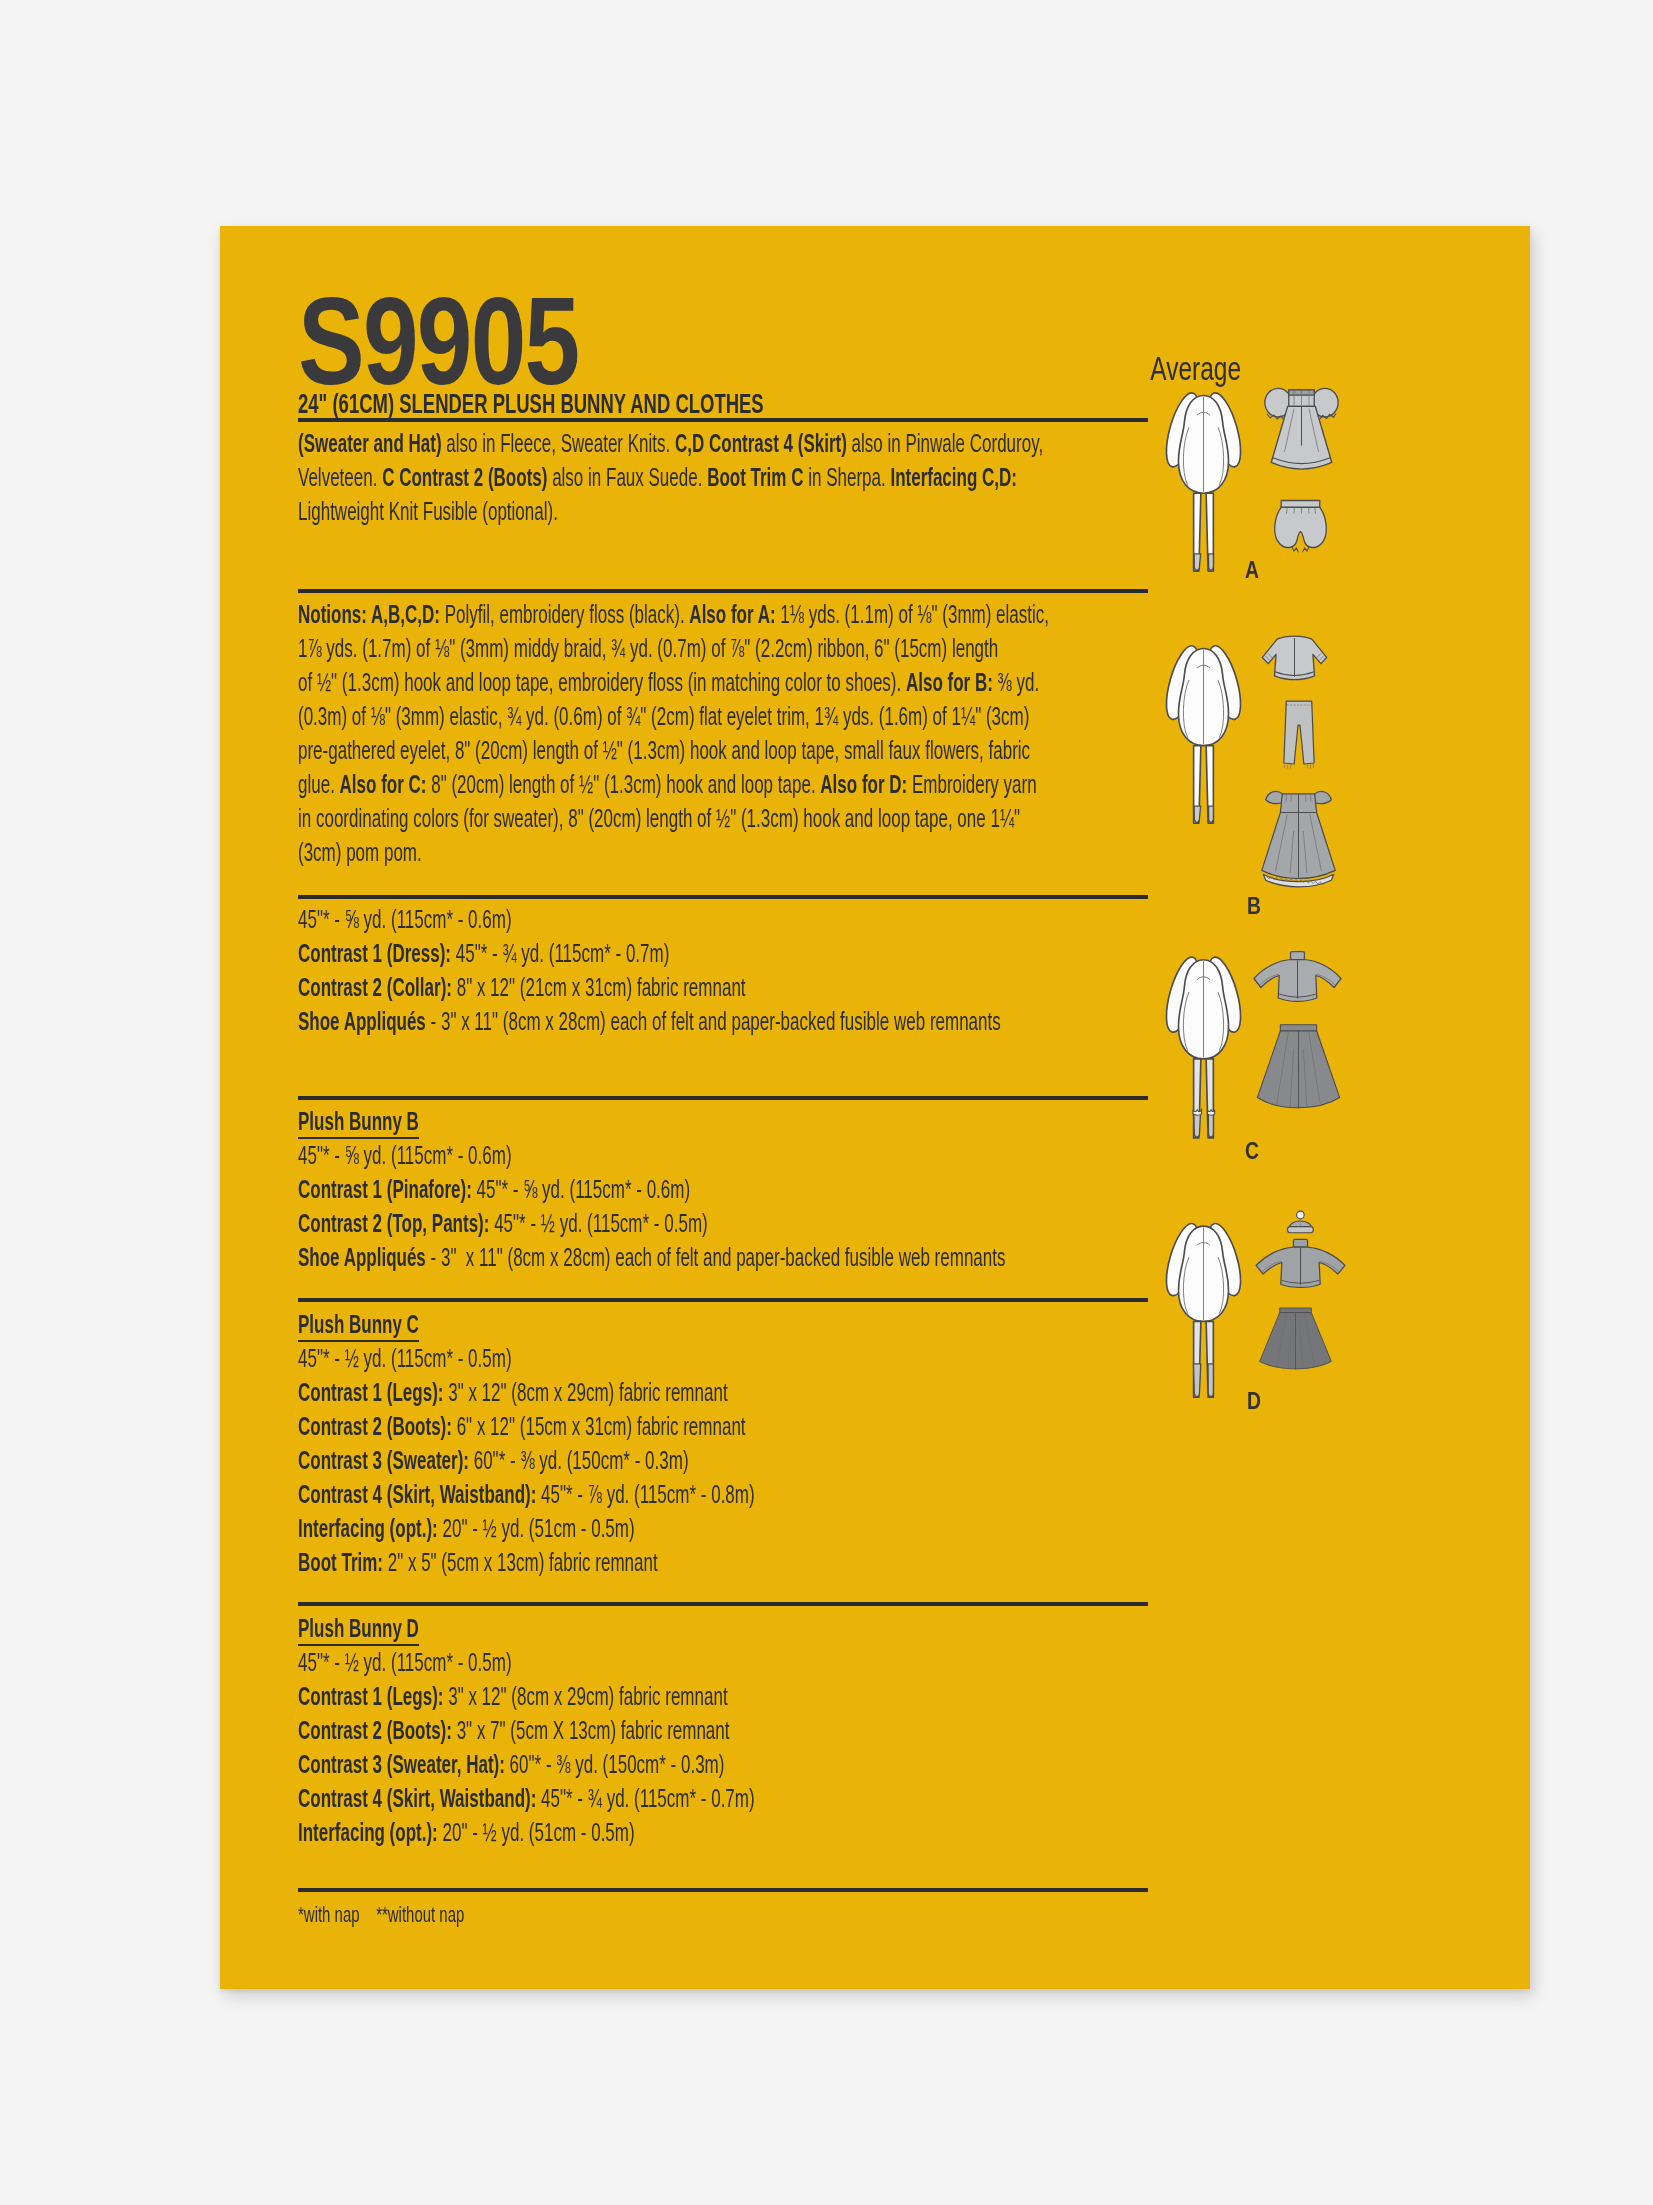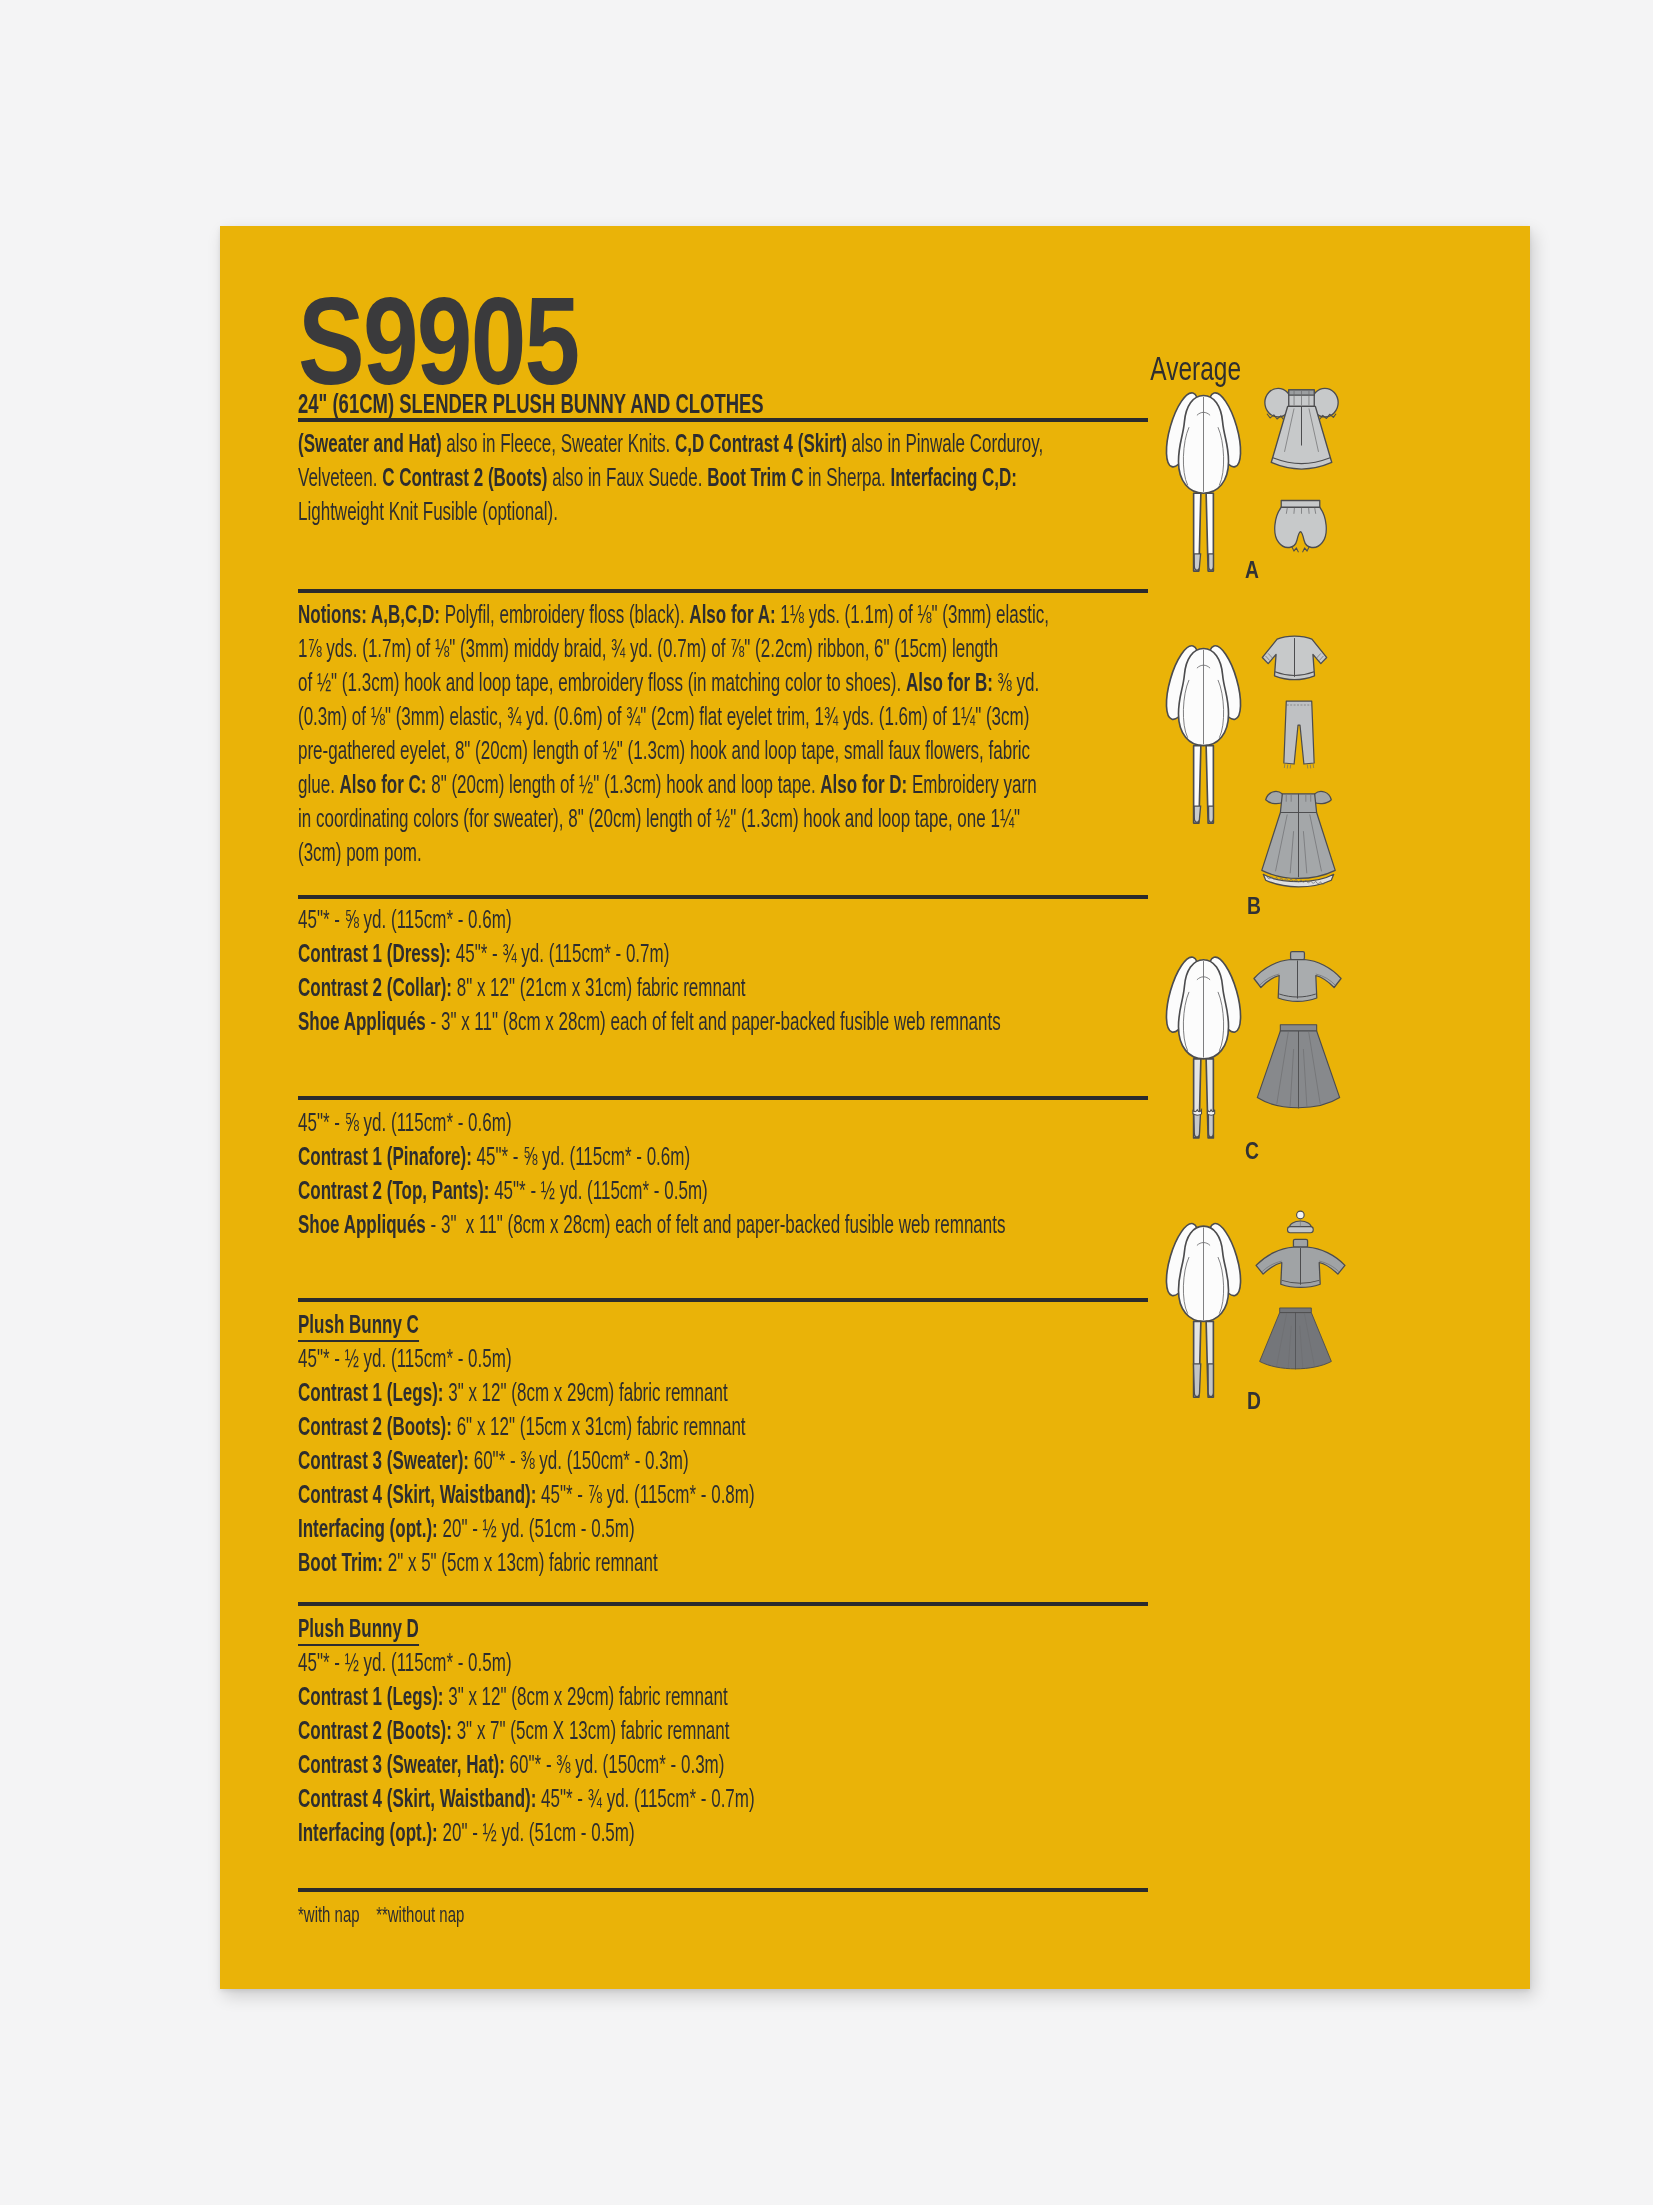--- a/index.html
+++ b/index.html
@@ -78,20 +78,21 @@
     <div>
         <div class="tline"><span class="cond"><span>45"* - ⅝ yd. (115cm* - 0.6m)</span></span></div>
         <div class="tline"><span class="cond"><span class="b">Contrast 1 (Dress):</span><span> 45"* - ¾ yd. (115cm* - 0.7m)</span></span></div>
         <div class="tline"><span class="cond"><span class="b">Contrast 2 (Collar):</span><span> 8" x 12" (21cm x 31cm) fabric remnant</span></span></div>
         <div class="tline"><span class="cond"><span class="b">Shoe Appliqués</span><span> - 3" x 11" (8cm x 28cm) each of felt and paper-backed fusible web remnants</span></span></div>
       </div>
   </div>
 
   <div class="rule" style="top:870px"></div>
   <div class="section" style="top:879px">
+    <div class="sec-header"><span class="cond"><span class="hd">Plush Bunny B</span></span></div>
     <div>
         <div class="tline"><span class="cond"><span>45"* - ⅝ yd. (115cm* - 0.6m)</span></span></div>
         <div class="tline"><span class="cond"><span class="b">Contrast 1 (Pinafore):</span><span> 45"* - ⅝ yd. (115cm* - 0.6m)</span></span></div>
         <div class="tline"><span class="cond"><span class="b">Contrast 2 (Top, Pants):</span><span> 45"* - ½ yd. (115cm* - 0.5m)</span></span></div>
         <div class="tline"><span class="cond"><span class="b">Shoe Appliqués</span><span> - 3"  x 11" (8cm x 28cm) each of felt and paper-backed fusible web remnants</span></span></div>
       </div>
   </div>
 
   <div class="rule" style="top:1072px"></div>
   <div class="section" style="top:1082px">

